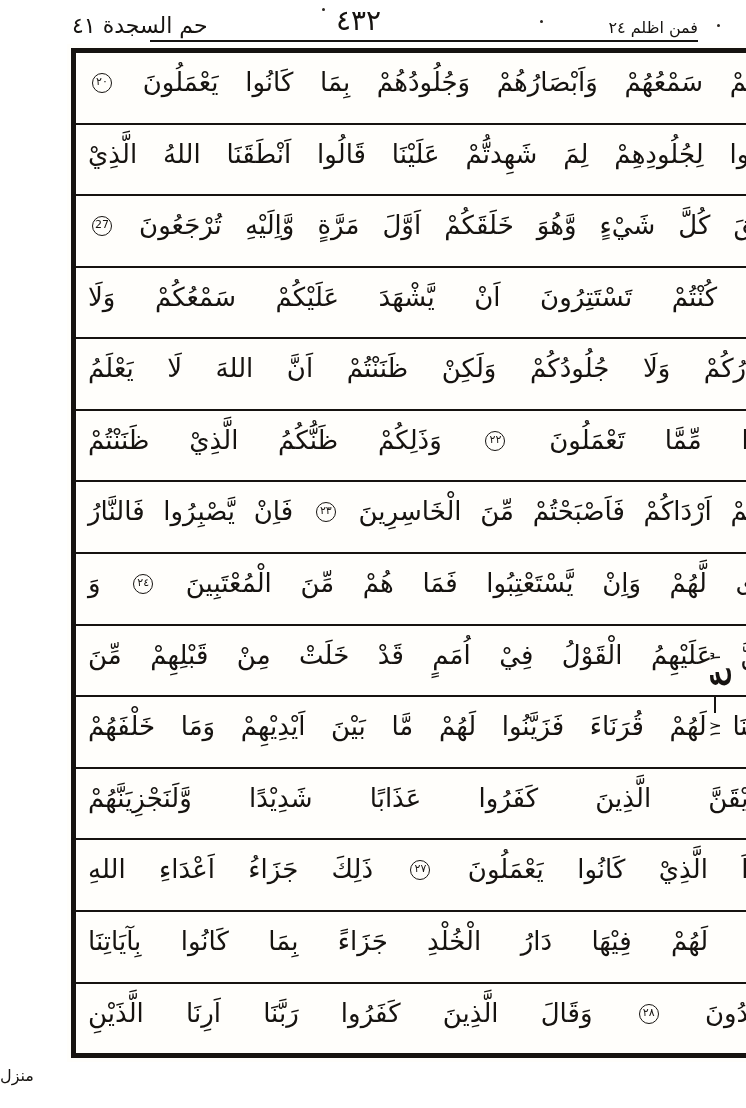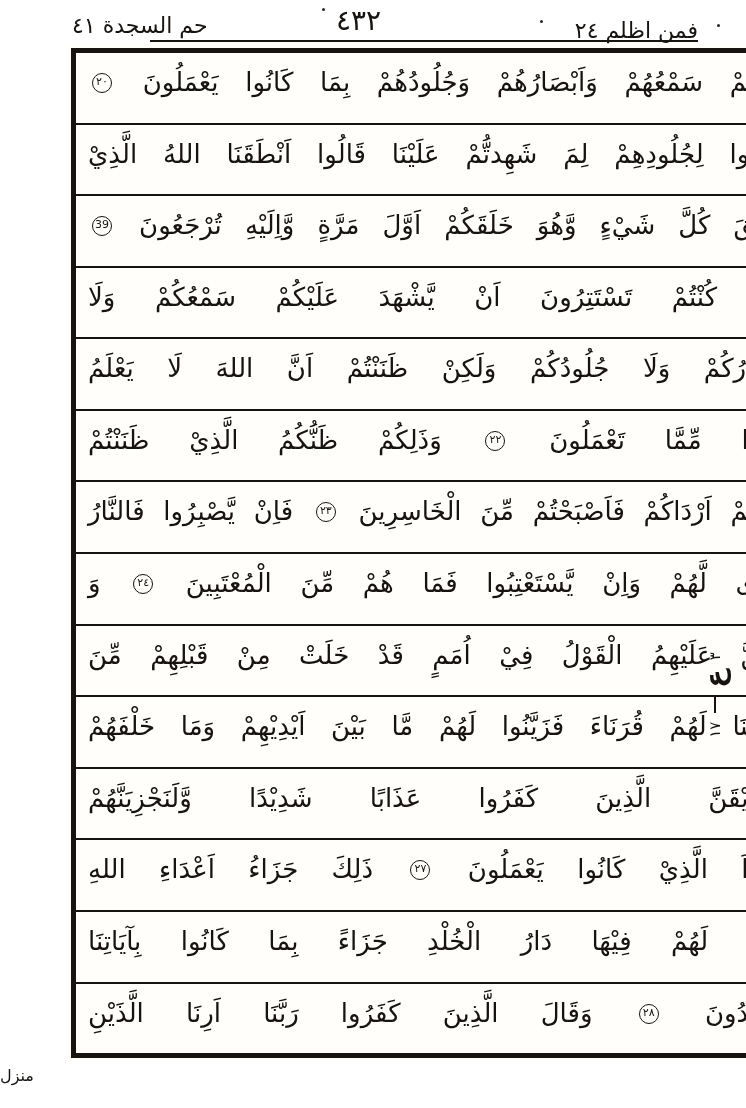--- a/index.html
+++ b/index.html
@@ -3,21 +3,21 @@
 <meta charset="utf-8">
 <style>
   html,body{margin:0;padding:0;}
   body{
     width:746px;height:1108px;position:relative;overflow:hidden;
     background:#ffffff;color:#161310;
     font-family:"DejaVu Sans",sans-serif;
   }
   
   .hdr{position:absolute;white-space:nowrap;direction:rtl;}
-  .hdr-juz{top:18px;right:48px;font-size:22px;}
+  .hdr-juz{top:18px;right:48px;font-size:16px;}
   .hdr-surah{top:13px;left:72px;font-size:22px;}
   .hdr-page{top:4px;left:336px;font-size:28px;font-weight:normal;letter-spacing:3px;}
   .hdr-rule{position:absolute;top:40px;left:150px;width:548px;height:2px;background:#161310;}
   .speck{position:absolute;background:#2a2520;border-radius:50%;}
   
   .frame{
     position:absolute;left:68px;top:45px;width:743px;height:1016px;
     box-sizing:border-box;padding:2px;border:1.5px solid #161310;
     background:repeating-linear-gradient(45deg,#161310 0 4px,#fdfcf8 4px 9px);
   }
@@ -67,21 +67,21 @@
 <div class="hdr hdr-surah">حم السجدة ٤١</div>
 <div class="hdr-rule"></div>
 <div class="speck" style="left:322px;top:8px;width:3px;height:3px;"></div>
 <div class="speck" style="left:540px;top:20px;width:3px;height:3px;"></div>
 <div class="speck" style="left:717px;top:24px;width:3px;height:3px;"></div>
 
 <div class="frame">
   <div class="frame-inner">
       <div class="line"><span class="ayah-text">عَلَيْهِمْ سَمْعُهُمْ وَاَبْصَارُهُمْ وَجُلُودُهُمْ بِمَا كَانُوا يَعْمَلُونَ</span> <span class="verse-marker">٢٠</span></div>
       <div class="line"><span class="ayah-text">وَقَالُوا لِجُلُودِهِمْ لِمَ شَهِدتُّمْ عَلَيْنَا قَالُوا اَنْطَقَنَا اللهُ الَّذِيْ</span></div>
-      <div class="line"><span class="ayah-text">اَنْطَقَ كُلَّ شَيْءٍ وَّهُوَ خَلَقَكُمْ اَوَّلَ مَرَّةٍ وَّاِلَيْهِ تُرْجَعُونَ</span> <span class="verse-marker">39</span></div>
+      <div class="line"><span class="ayah-text">اَنْطَقَ كُلَّ شَيْءٍ وَّهُوَ خَلَقَكُمْ اَوَّلَ مَرَّةٍ وَّاِلَيْهِ تُرْجَعُونَ</span> <span class="verse-marker">27</span></div>
       <div class="line"><span class="ayah-text">وَمَا كُنْتُمْ تَسْتَتِرُونَ اَنْ يَّشْهَدَ عَلَيْكُمْ سَمْعُكُمْ وَلَا</span></div>
       <div class="line"><span class="ayah-text">اَبْصَارُكُمْ وَلَا جُلُودُكُمْ وَلَكِنْ ظَنَنْتُمْ اَنَّ اللهَ لَا يَعْلَمُ</span></div>
       <div class="line"><span class="ayah-text">كَثِيْرًا مِّمَّا تَعْمَلُونَ</span> <span class="verse-marker">٢٢</span> <span class="ayah-text">وَذَلِكُمْ ظَنُّكُمُ الَّذِيْ ظَنَنْتُمْ</span></div>
       <div class="line"><span class="ayah-text">بِرَبِّكُمْ اَرْدَاكُمْ فَاَصْبَحْتُمْ مِّنَ الْخَاسِرِينَ</span> <span class="verse-marker">٢٣</span> <span class="ayah-text">فَاِنْ يَّصْبِرُوا فَالنَّارُ</span></div>
       <div class="line"><span class="ayah-text">مَثْوًى لَّهُمْ وَاِنْ يَّسْتَعْتِبُوا فَمَا هُمْ مِّنَ الْمُعْتَبِينَ</span> <span class="verse-marker">٢٤</span> <span class="ayah-text">وَ</span></div>
       <div class="line"><span class="ayah-text">وَحَقَّ عَلَيْهِمُ الْقَوْلُ فِيْ اُمَمٍ قَدْ خَلَتْ مِنْ قَبْلِهِمْ مِّنَ</span></div>
       <div class="line"><span class="ayah-text">قَيَّضْنَا لَهُمْ قُرَنَاءَ فَزَيَّنُوا لَهُمْ مَّا بَيْنَ اَيْدِيْهِمْ وَمَا خَلْفَهُمْ</span></div>
       <div class="line"><span class="ayah-text">فَلَنُذِيْقَنَّ الَّذِينَ كَفَرُوا عَذَابًا شَدِيْدًا وَّلَنَجْزِيَنَّهُمْ</span></div>
       <div class="line"><span class="ayah-text">اَسْوَاَ الَّذِيْ كَانُوا يَعْمَلُونَ</span> <span class="verse-marker">٢٧</span> <span class="ayah-text">ذَلِكَ جَزَاءُ اَعْدَاءِ اللهِ</span></div>
       <div class="line"><span class="ayah-text">النَّارُ لَهُمْ فِيْهَا دَارُ الْخُلْدِ جَزَاءً بِمَا كَانُوا بِآيَاتِنَا</span></div>

